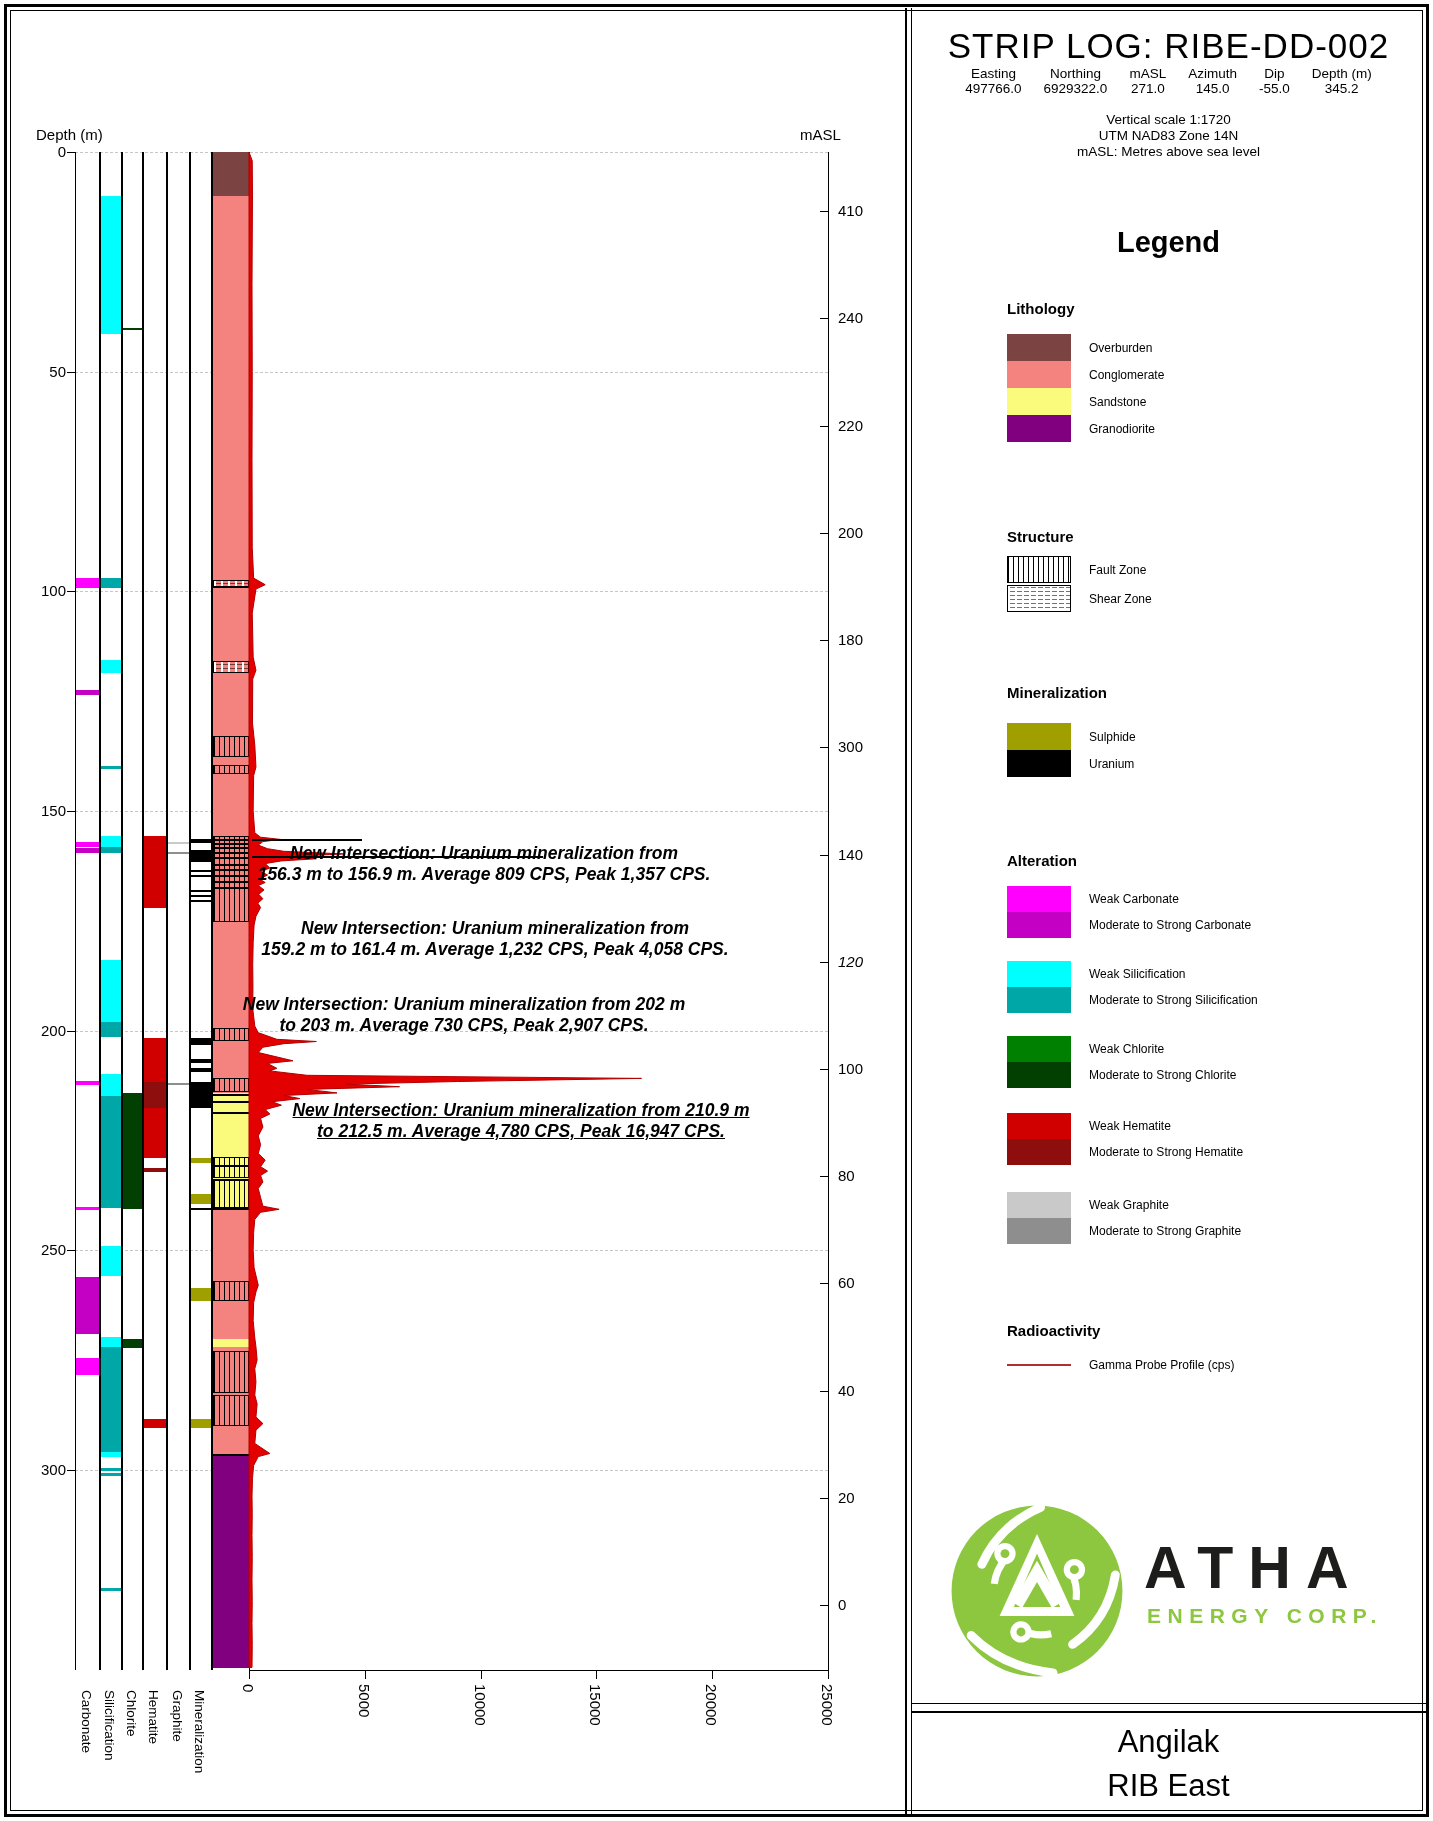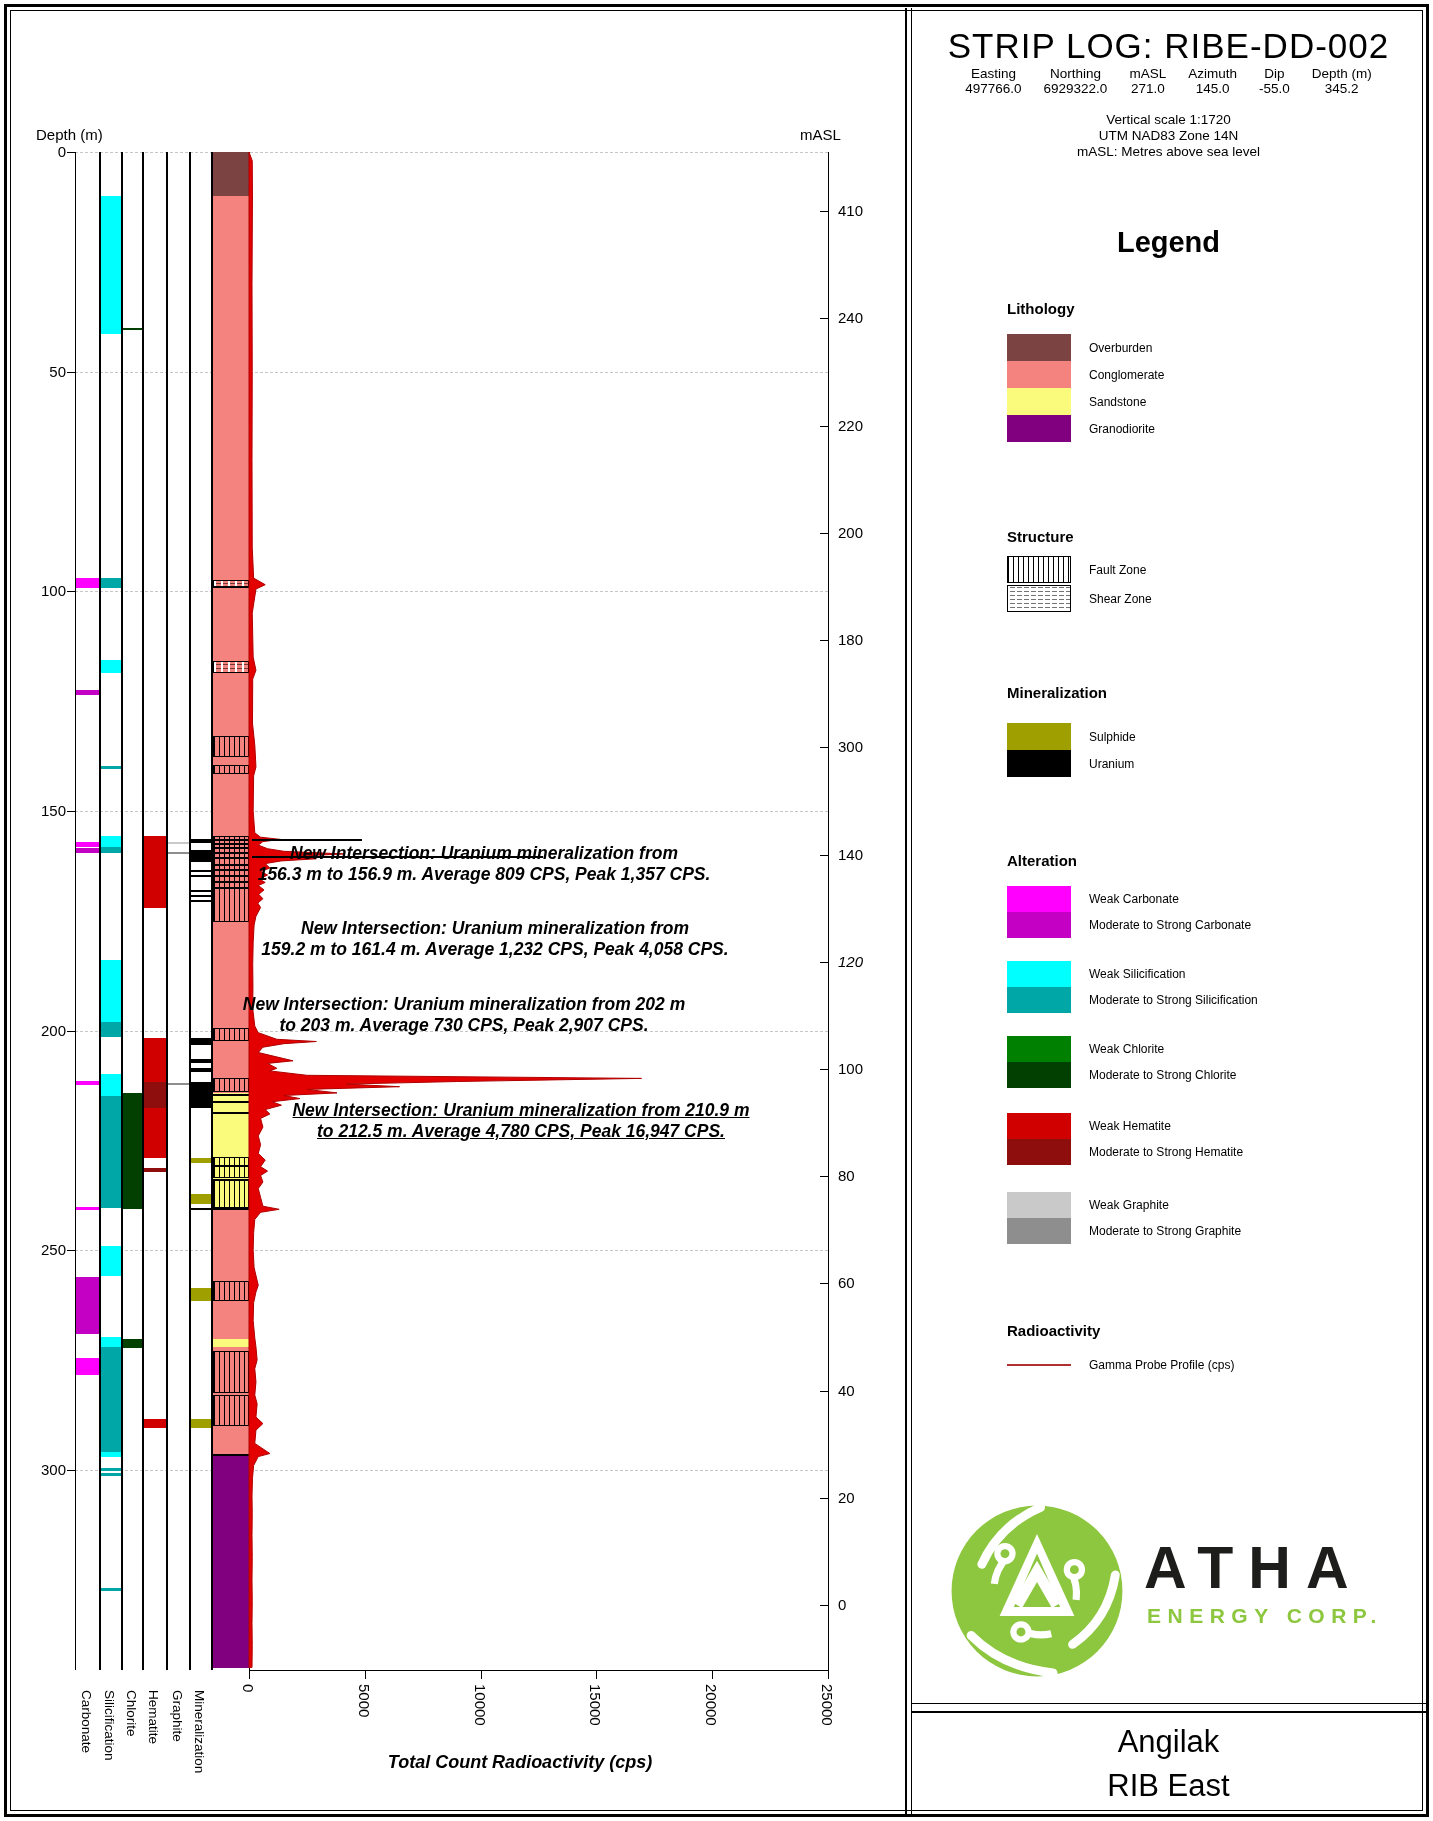--- a/index.html
+++ b/index.html
@@ -39,21 +39,20 @@
 </head>
 <body>
 
 <div id="page">
   <div class="frame-outer"></div>
   <div class="frame-inner"></div>
 
   <div id="plot" class="abs" style="left:0;top:0;width:905px;height:1821px">
     <div class="abs axis-label" style="left:36px;top:126px;font-size:15px">Depth (m)</div>
     <div class="abs axis-label" style="left:800px;top:126px">mASL</div>
-    <div class="rad-title">Total Count Radioactivity (cps)</div>
   <div class="gridline" style="left: 75px; width: 753px; top: 152px; height: 0px;"></div>
       <div class="gridline" style="left: 75px; width: 753px; top: 371.6px; height: 0px;"></div>
       <div class="gridline" style="left: 75px; width: 753px; top: 591.3px; height: 0px;"></div>
       <div class="gridline" style="left: 75px; width: 753px; top: 810.9px; height: 0px;"></div>
       <div class="gridline" style="left: 75px; width: 753px; top: 1030.5px; height: 0px;"></div>
       <div class="gridline" style="left: 75px; width: 753px; top: 1250.1px; height: 0px;"></div>
       <div class="gridline" style="left: 75px; width: 753px; top: 1469.8px; height: 0px;"></div>
       <div class="band" style="left: 213px; width: 36px; top: 152px; height: 43.9px; background: rgb(123, 68, 66);"></div>
       <div class="band" style="left: 213px; width: 36px; top: 195.9px; height: 897.4px; background: rgb(244, 131, 127);"></div>
       <div class="band" style="left: 213px; width: 36px; top: 1093.3px; height: 115.1px; background: rgb(250, 250, 125);"></div>

